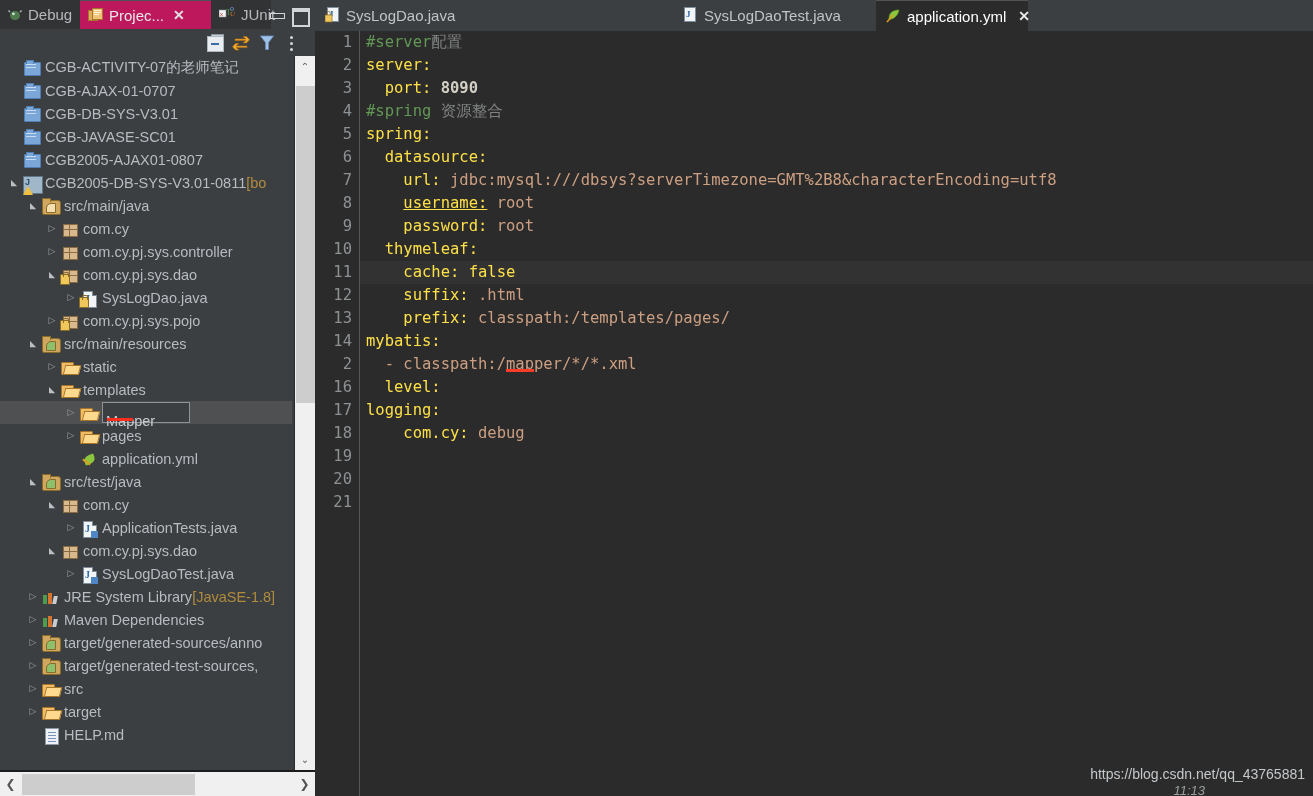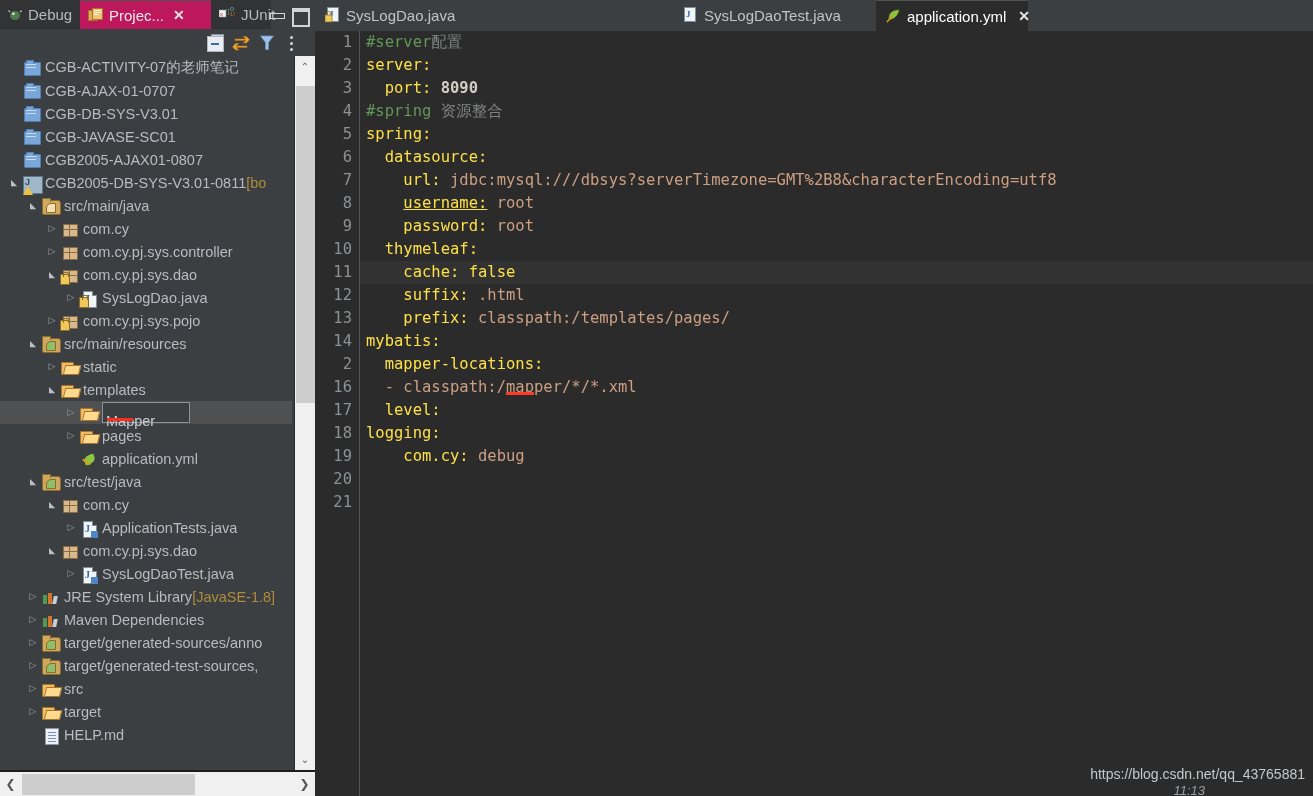--- a/index.html
+++ b/index.html
@@ -738,21 +738,20 @@
         <div class="cl-row">  <span class="tk-key">thymeleaf:</span></div>
 
         <div class="cl-row hl">    <span class="tk-key">cache:</span> <span class="tk-key">false</span></div>
 
         <div class="cl-row">    <span class="tk-key">suffix:</span> <span class="tk-val">.html</span></div>
 
         <div class="cl-row">    <span class="tk-key">prefix:</span> <span class="tk-val">classpath:/templates/pages/</span></div>
 
         <div class="cl-row"><span class="tk-key">mybatis:</span></div>
 
-        <div class="cl-row">  <span class="tk-key">mapper-locations:</span></div>
 
         <div class="cl-row">  <span class="tk-val">- </span><span class="tk-val">classpath:/</span><span class="tk-val tk-err">map</span><span class="tk-val">per/*/*.xml</span></div>
 
         <div class="cl-row">  <span class="tk-key">level:</span></div>
 
         <div class="cl-row"><span class="tk-key">logging:</span></div>
 
         <div class="cl-row">    <span class="tk-key">com.cy:</span> <span class="tk-val">debug</span></div>
 
         <div class="cl-row"></div>

